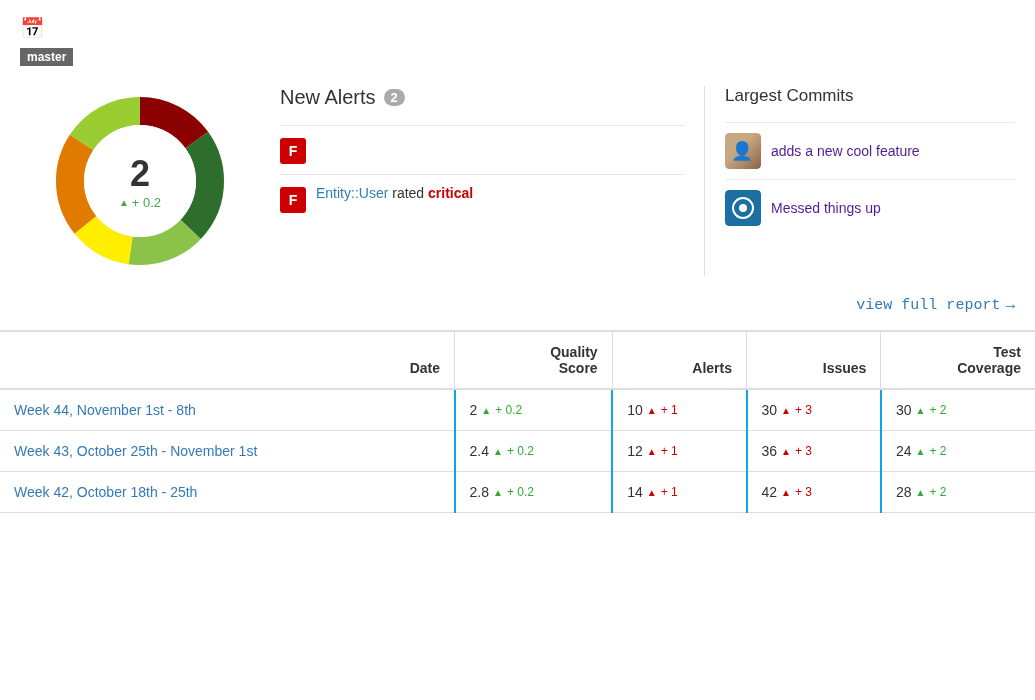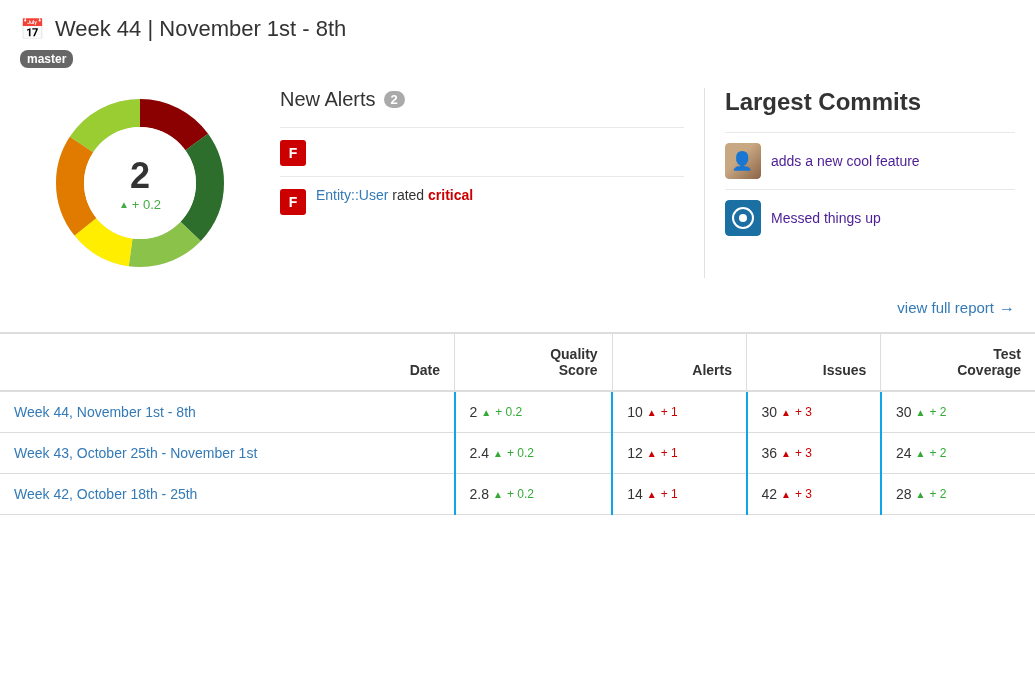--- a/index.html
+++ b/index.html
@@ -2,21 +2,21 @@
 <html><head>
   <meta charset="utf-8">
   <style>
     * { box-sizing: border-box; margin: 0; padding: 0; }
     body { font-family: -apple-system, BlinkMacSystemFont, 'Segoe UI', Arial, sans-serif; font-size: 14px; color: #333; background: #fff; width: 1035px; }
 
     .header-section { padding: 16px 20px 10px 20px; }
     .page-title { display: flex; align-items: center; gap: 10px; font-size: 22px; font-weight: 400; color: #333; margin-bottom: 8px; }
     .calendar-icon { font-size: 20px; }
     .meta-row { display: flex; align-items: center; gap: 8px; }
-    .master-badge { background: #666; color: #fff; font-size: 12px; padding: 2px 7px; border-radius: 8px; font-weight: bold; }
+    .master-badge { background: #666; color: #fff; font-size: 12px; padding: 2px 7px; border-radius: 0; font-weight: bold; }
     .meta-text { color: #555; font-size: 13px; }
 
     .top-panels { display: flex; padding: 10px 20px 20px 20px; gap: 0; }
 
     
     .donut-container { width: 240px; flex-shrink: 0; display: flex; align-items: center; justify-content: center; }
     .donut-wrapper { position: relative; width: 190px; height: 190px; }
     .donut-center { position: absolute; top: 50%; left: 50%; transform: translate(-50%, -50%); text-align: center; }
     .donut-number { font-size: 36px; font-weight: bold; color: #333; }
     .donut-delta { color: #4a4; font-size: 13px; display: flex; align-items: center; gap: 3px; justify-content: center; }
@@ -27,28 +27,28 @@
     .alerts-header { display: flex; align-items: center; gap: 8px; font-size: 20px; font-weight: 400; margin-bottom: 16px; color: #333; }
     .alert-count-badge { background: #aaa; color: #fff; font-size: 13px; border-radius: 10px; padding: 1px 7px; font-weight: bold; }
     .alert-item { border-top: 1px solid #e8e8e8; padding: 10px 0; display: flex; align-items: flex-start; gap: 10px; }
     .alert-grade { background: #c00; color: #fff; font-weight: bold; font-size: 14px; width: 26px; height: 26px; display: flex; align-items: center; justify-content: center; border-radius: 3px; flex-shrink: 0; margin-top: 2px; }
     .alert-text { font-size: 14px; }
     .alert-link { color: #337ab7; text-decoration: none; }
     .alert-critical { color: #c00; font-weight: bold; }
 
     
     .commits-panel { width: 310px; padding: 0 0 0 20px; }
-    .commits-header { font-size: 24px; font-weight: 700; margin-bottom: 16px; color: #333; }
+    .commits-header { font-size: 17px; font-weight: 400; margin-bottom: 16px; color: #333; }
     .commit-item { border-top: 1px solid #e8e8e8; padding: 10px 0; display: flex; align-items: center; gap: 10px; }
     .commit-avatar { width: 36px; height: 36px; border-radius: 4px; flex-shrink: 0; overflow: hidden; }
     .avatar-icon { width: 36px; height: 36px; background: #1a6fa3; border-radius: 4px; display: flex; align-items: center; justify-content: center; color: #fff; font-size: 18px; }
     .commit-link { color: #4c1d95; text-decoration: none; font-size: 14px; }
 
     .view-report-row { display: flex; justify-content: flex-end; padding: 0 20px 16px 20px; }
-    .view-report-link { color: #337ab7; text-decoration: none; font-size: 15px; display: flex; align-items: center; gap: 5px; }
+    .view-report-link { color: #337ab7; text-decoration: none; font-size: 15px; display: flex; align-items: center; gap: 5px; font-family: Liberation Mono, monospace; }
     .arrow-right { font-size: 16px; }
 
     
     .divider { border: none; border-top: 2px solid #ddd; margin: 0 0 0 0; }
     .data-table { width: 100%; border-collapse: collapse; margin-top: 0; }
     .data-table th { text-align: right; padding: 12px 14px; border-bottom: 2px solid #ddd; border-right: 1px solid #ddd; font-weight: bold; font-size: 14px; color: #333; vertical-align: bottom; margin-top: 18px; }
     .data-table th:last-child { border-right: none; }
     .data-table td { padding: 12px 14px; border-bottom: 1px solid #ddd; border-right: 2px solid #0ea5e9; font-size: 14px; vertical-align: middle; }
     .data-table td:last-child { border-right: none; }
     .data-table tr:last-child td { border-bottom: 1px solid #ddd; }
@@ -61,21 +61,20 @@
 
     
     .donut-svg { position: absolute; top: 0; left: 0; }
   </style>
 </head>
 <body>
 
 <div class="header-section">
   <div class="page-title">
     <span class="calendar-icon">📅</span>
-    <span>Week 44 | November 1st - 8th</span>
   </div>
   <div class="meta-row">
     <span class="master-badge">master</span>
   </div>
 </div>
 
 <div class="top-panels">
 
   <div class="donut-container">
     <div class="donut-wrapper">

